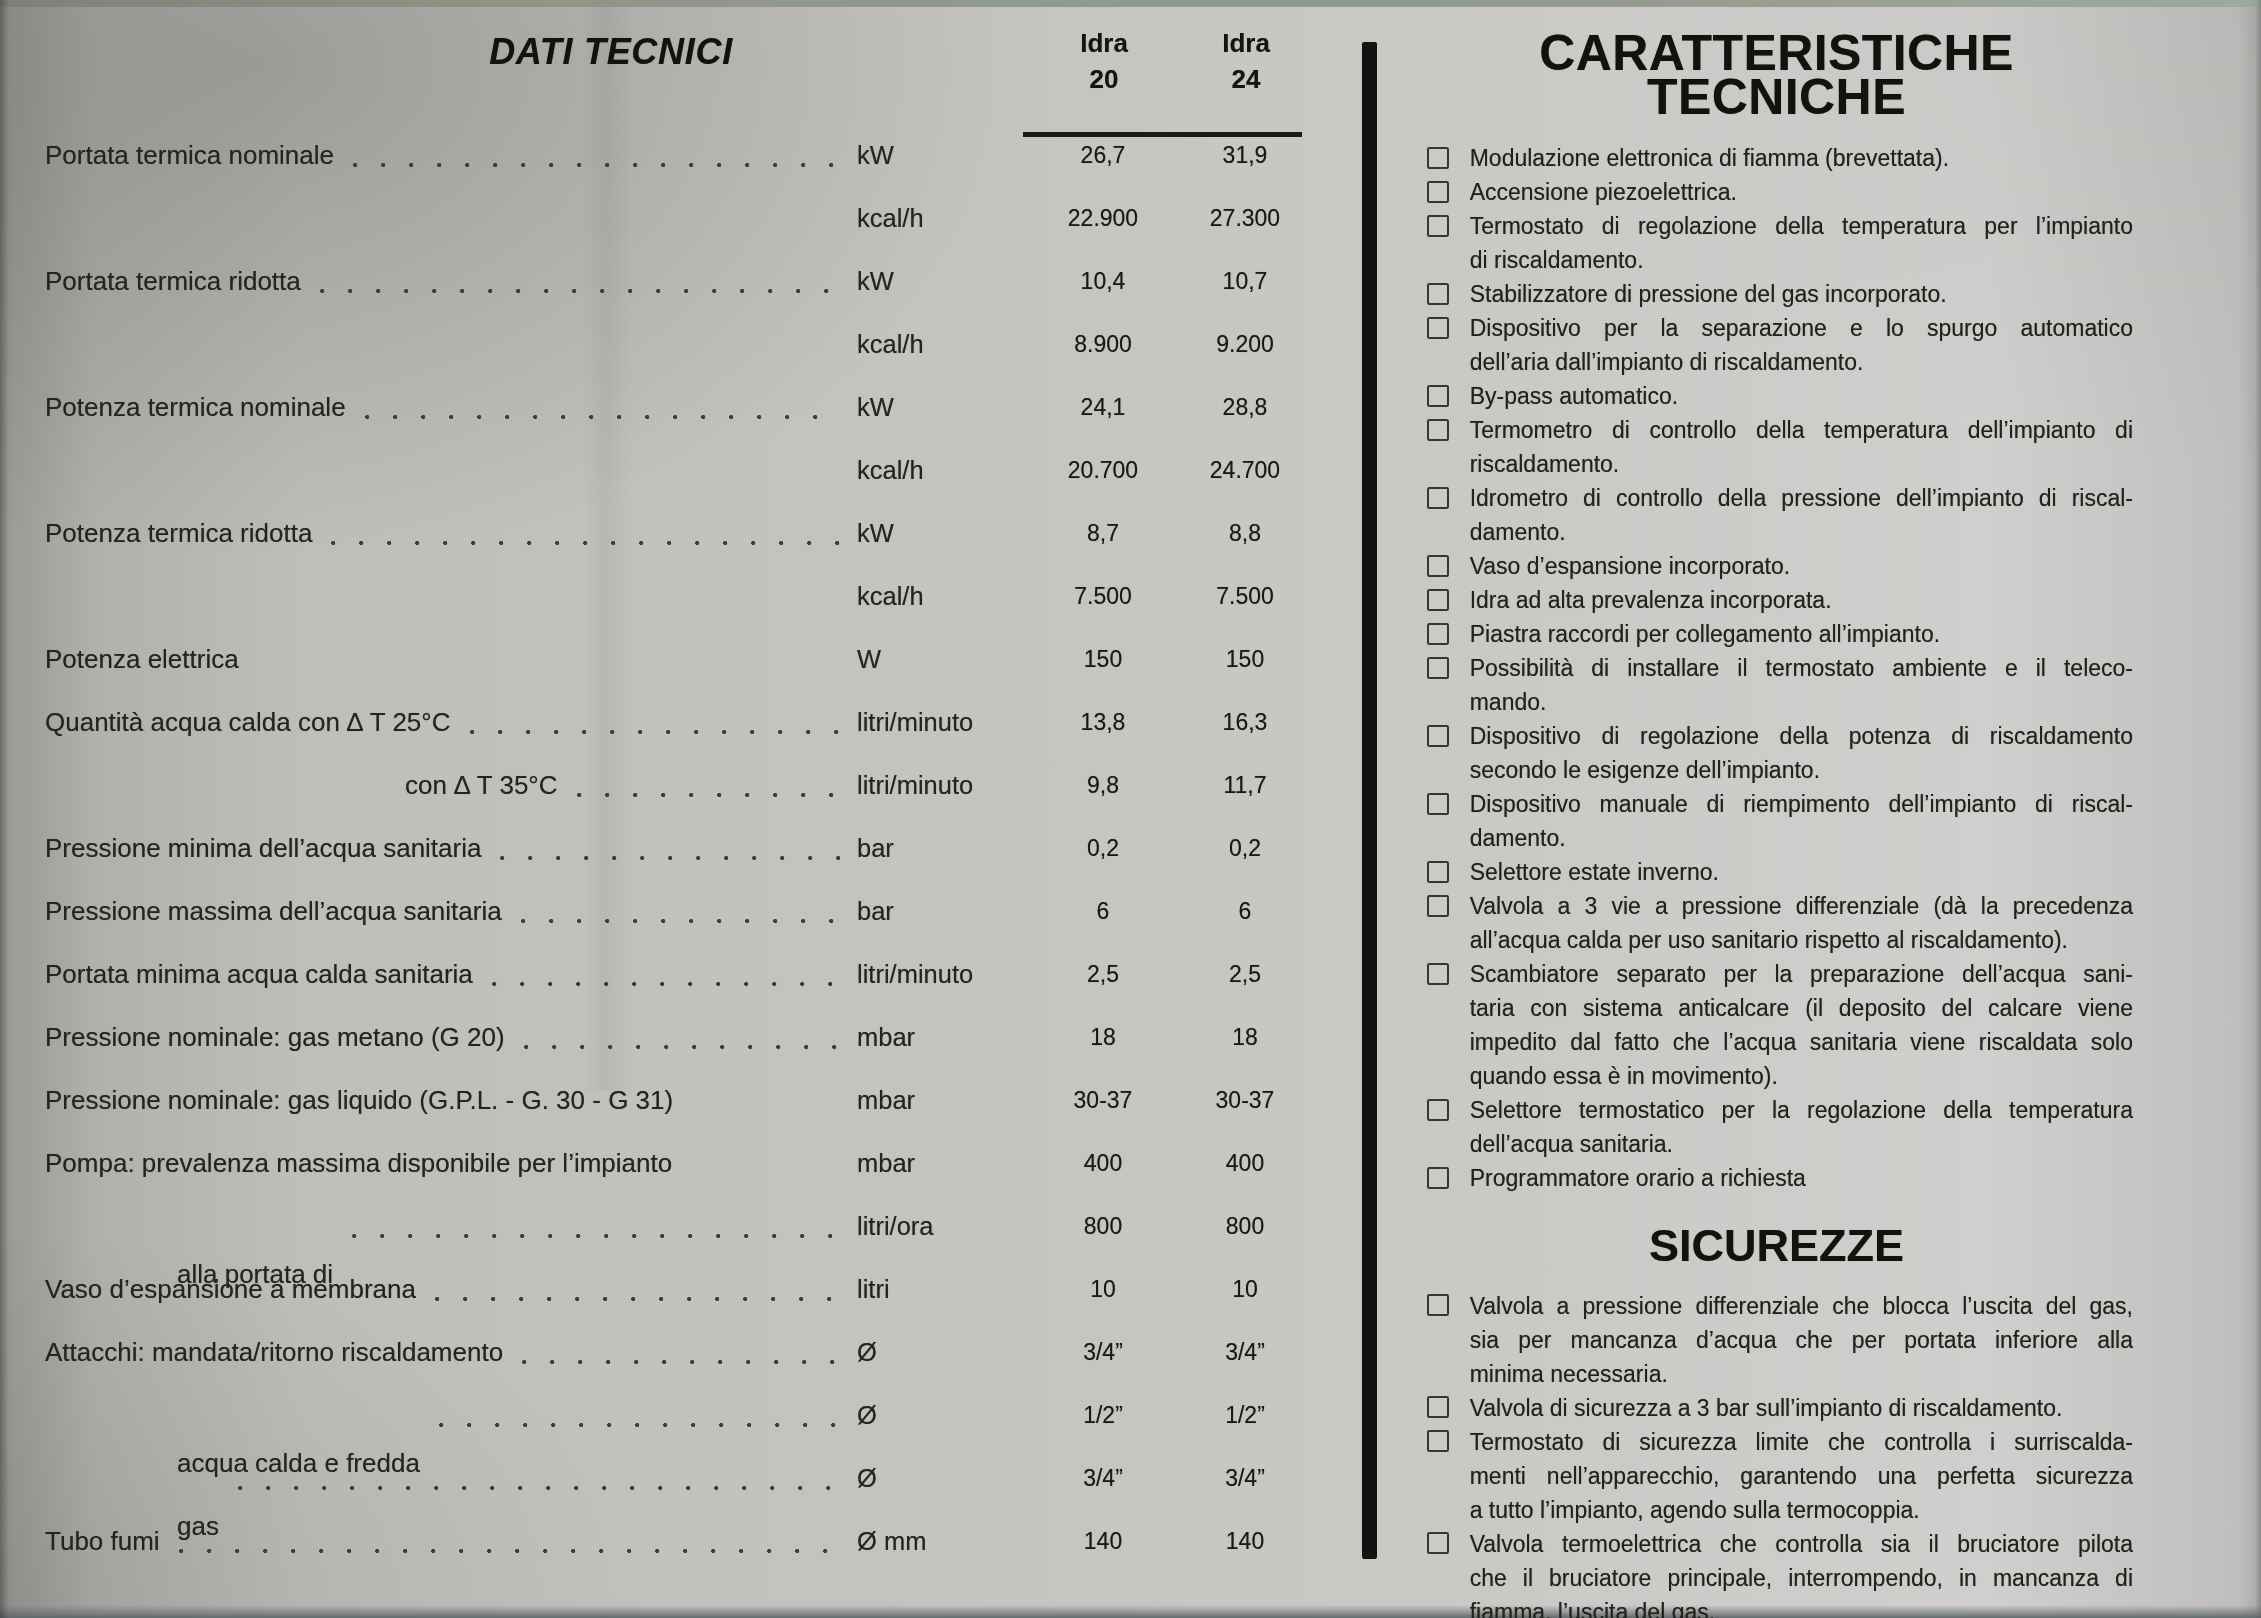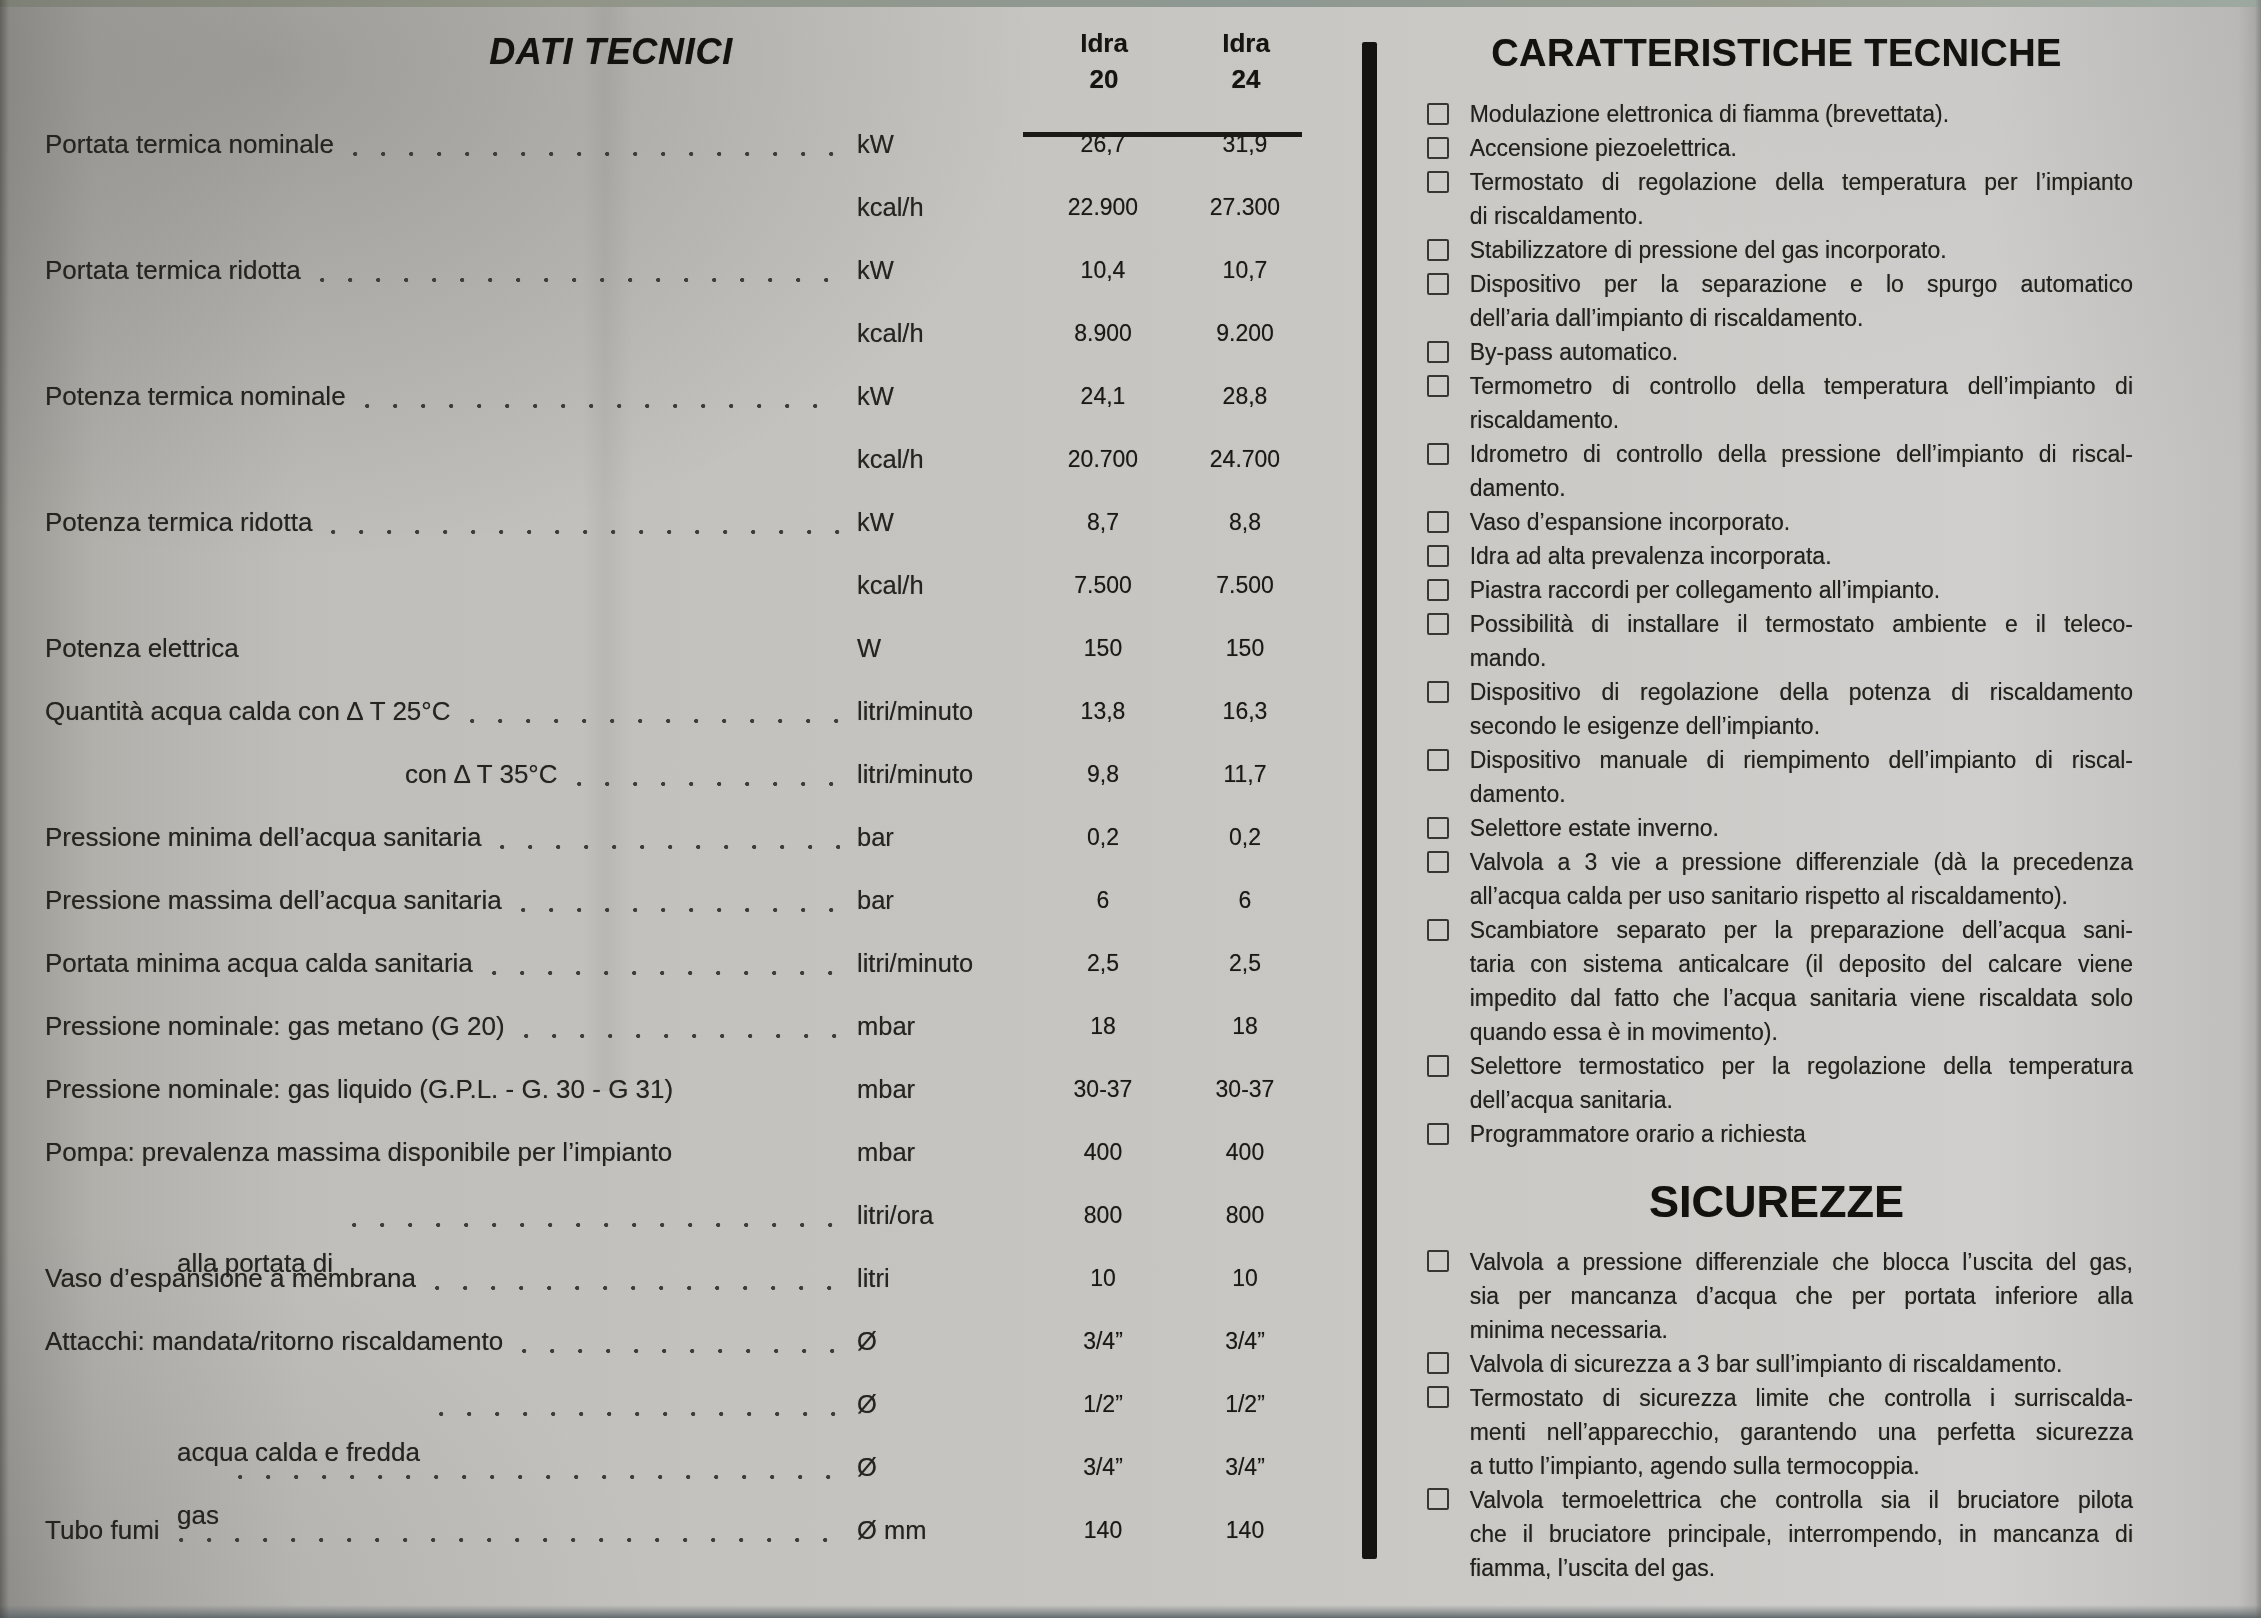--- a/index.html
+++ b/index.html
@@ -33,36 +33,36 @@
     background:#141311;border-radius:2.2px;}
   
   .ltitle{position:absolute;left:381px;top:19px;width:436px;margin:12px;
     text-align:center;font-size:36px;font-weight:bold;letter-spacing:0.7px;color:#14120f;
     text-shadow:0 0 0.7px rgba(30,28,24,.5);font-style:italic;}
   .colhead{position:absolute;top:25px;width:142px;text-align:center;
     font-size:26px;font-weight:bold;line-height:36px;color:#16140f;
     text-shadow:0 0 0.7px rgba(30,28,24,.45);}
   .colhead.c1{left:1033px;} .colhead.c2{left:1175px;}
   .colrule{position:absolute;left:1023px;top:132px;width:279px;height:5.1px;background:#1b1a17;}
-  .tbody{position:absolute;left:45px;top:128px;width:1271px;}
+  .tbody{position:absolute;left:45px;top:139px;width:1271px;}
   .trow{display:flex;align-items:flex-start;height:63px;}
   .tlabel{flex:none;font-size:26px;line-height:33px;color:#26241e;
     text-shadow:0 0 0.7px rgba(40,38,32,.5);white-space:pre;}
   .tlabel.ind1{padding-left:132px;margin-top:48px;} .tlabel.ind2{padding-left:360px;}
   .dots{flex:1 1 auto;height:33px;margin:0 17.5px 0 19px;
     background-image:radial-gradient(circle 1.9px at 2.2px 26px,#403d37 1.8px,rgba(0,0,0,0) 2.4px);
     background-size:28px 33px;background-repeat:repeat-x;}
   .dots.nodots{background:none;}
   .tunit{flex:none;width:175px;font-size:25.5px;line-height:33px;color:#26241e;
     text-shadow:0 0 0.7px rgba(40,38,32,.5);}
   .tval{flex:none;width:142px;text-align:center;font-size:23px;line-height:33px;color:#1b1915;
     text-shadow:0 0 0.7px rgba(30,28,24,.5);}
   
   .right{position:absolute;left:1420px;top:31px;width:713px;}
-  .rtitle{margin:0 0 22px 0;text-align:center;font-size:38px;line-height:44px;
+  .rtitle{margin:0 0 22px 0;text-align:center;font-size:50px;line-height:44px;
     font-weight:bold;letter-spacing:0.4px;color:#14120f;text-shadow:0 0 0.7px rgba(30,28,24,.5);}
   .stitle{margin:25px 0 17.5px 0;text-align:center;font-size:45px;line-height:51px;
     font-weight:bold;color:#14120f;text-shadow:0 0 0.7px rgba(30,28,24,.5);}
   .citem{display:flex;align-items:flex-start;}
   .cbx{flex:none;width:22px;height:22px;margin:5.8px 20.4px 0 7.3px;
     border:2.9px solid #383631;border-radius:2.2px;background:rgba(255,255,255,.05);}
   .itext{flex:1;font-size:23px;line-height:34px;color:#23211c;
     text-shadow:0 0 0.7px rgba(40,38,32,.5);}
   .iline{text-align:justify;text-align-last:justify;}
   .iline.last{text-align-last:left;}

